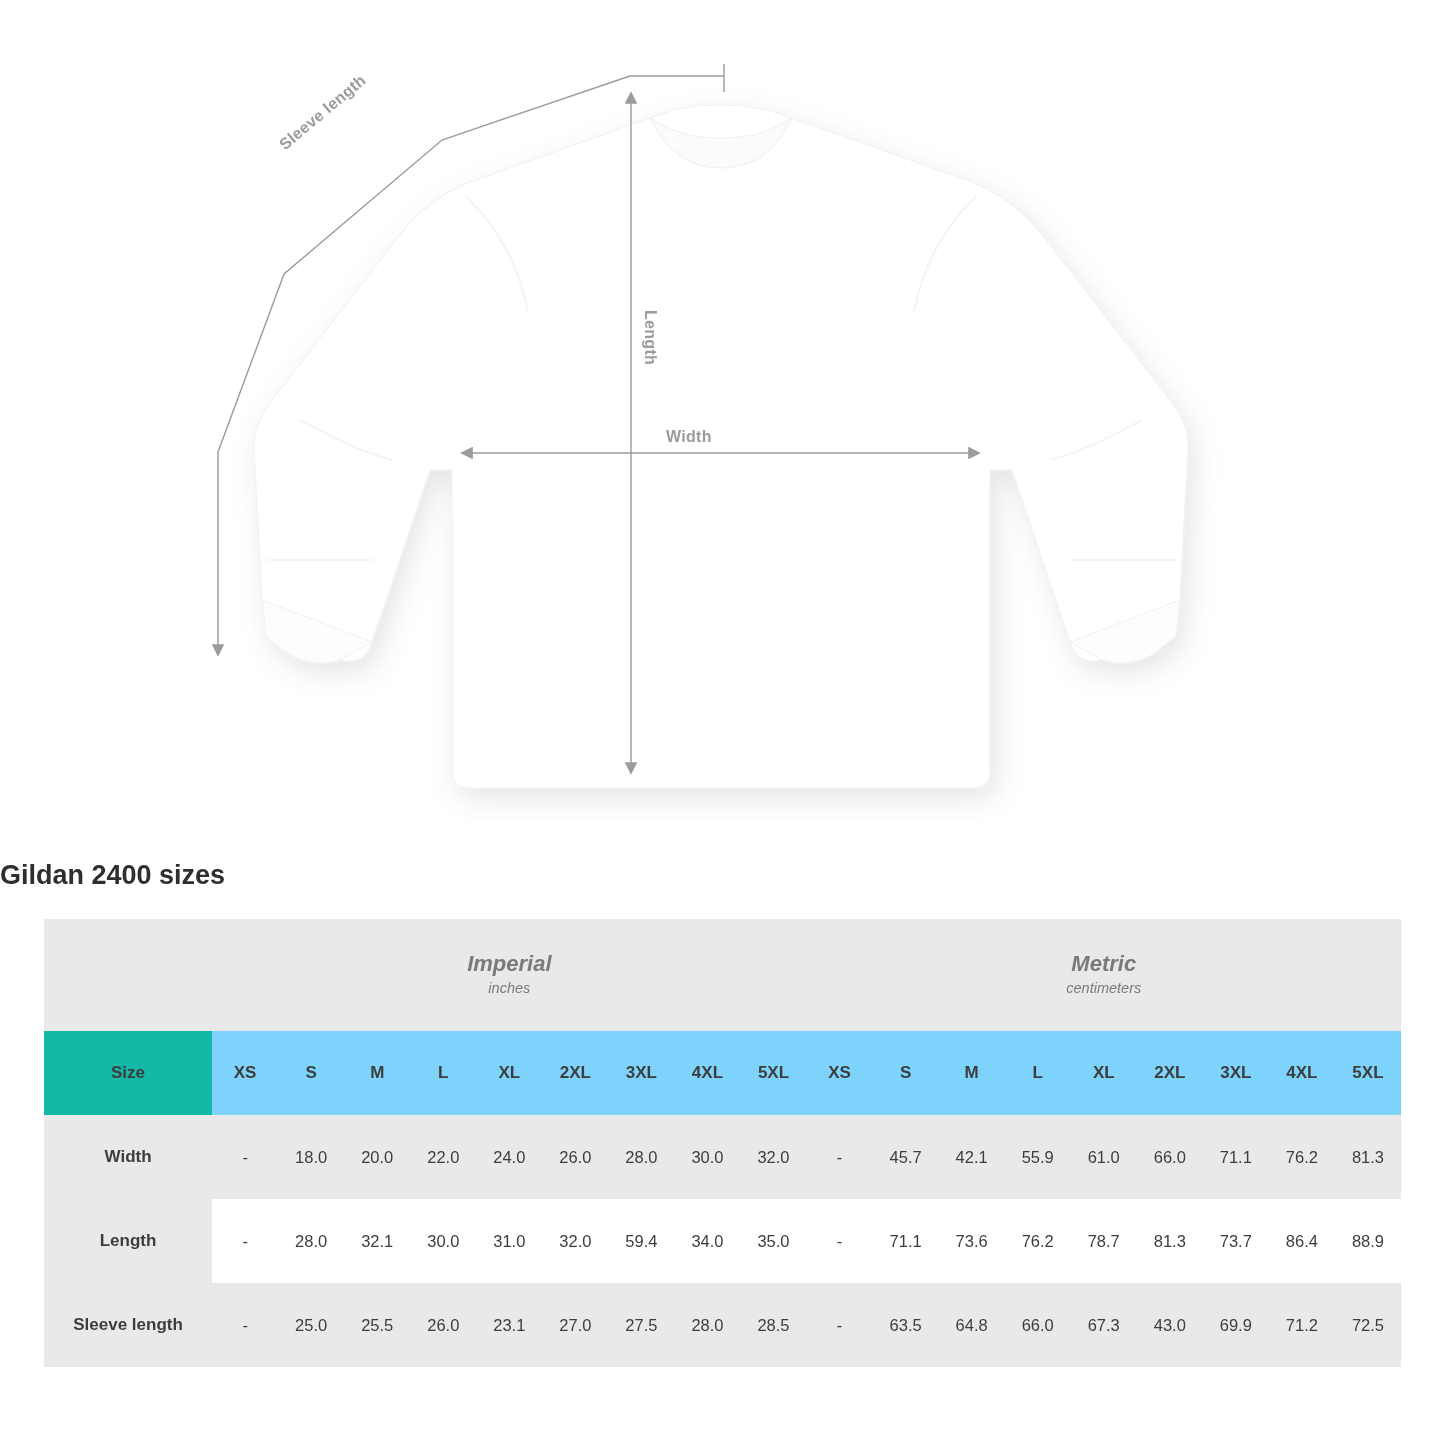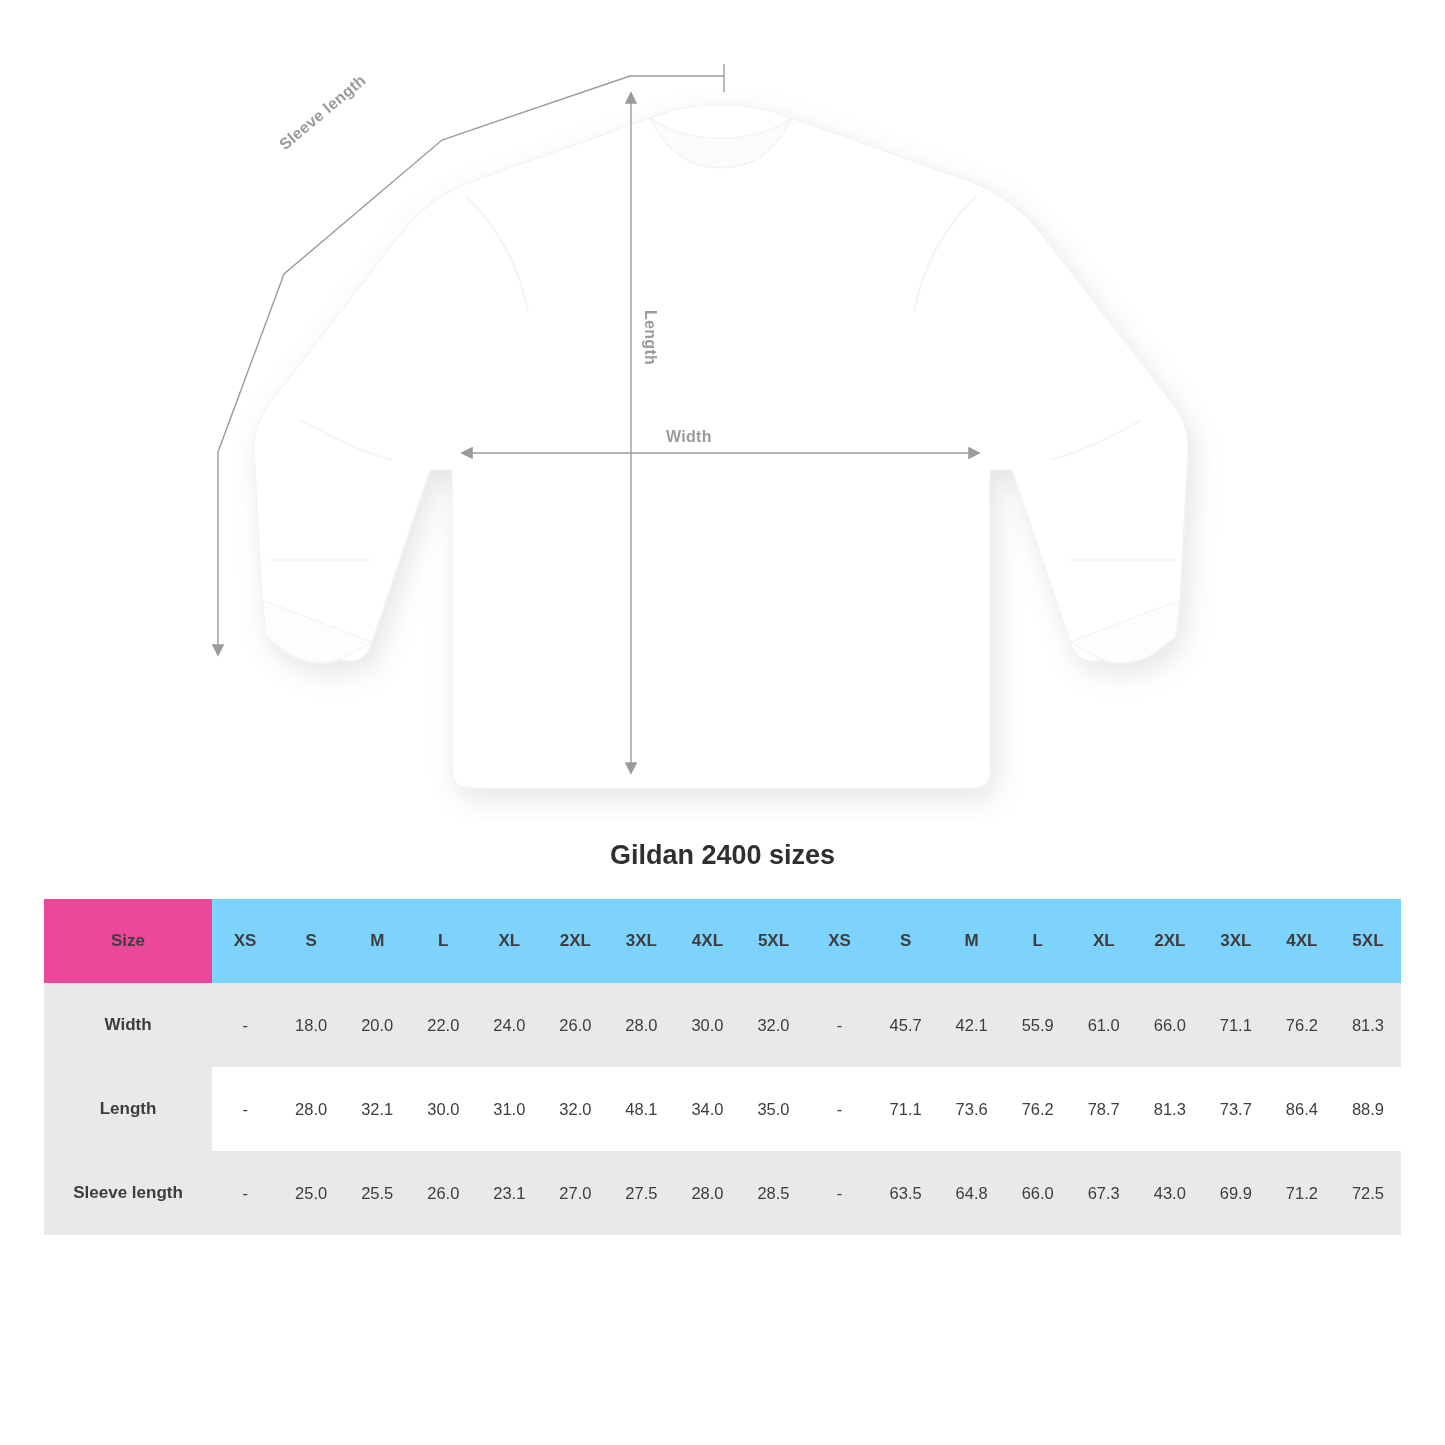--- a/index.html
+++ b/index.html
@@ -51,22 +51,22 @@
     writing-mode: vertical-rl;
     text-orientation: mixed;
   }
   .label-width {
     left: 666px;
     top: 428px;
   }
 
   
   .title-block {
-    text-align: center;
-    margin-top: 20px;
+    text-align: left;
+    margin-top: 40px;
   }
   .chart-title {
     font-size: 27px;
     font-weight: bold;
     color: #2f2f2f;
     margin: 0;
   }
   .chart-note {
     font-size: 15.5px;
     font-style: italic;
@@ -109,21 +109,21 @@
   .hdr-row td {
     height: 84px;
     background: #7dd3fc;
     text-align: center;
     vertical-align: middle;
     font-weight: bold;
     font-size: 17px;
     color: #3d3d3d;
   }
   .hdr-row td.rowlabel {
-    background: #ec4899;
+    background: #14b8a6;
   }
   .data-row td {
     height: 84px;
     text-align: center;
     vertical-align: middle;
     font-size: 16.5px;
     color: #3d3d3d;
   }
   .data-row.shade td { background: #e9e9e9; }
   .data-row.plain td { background: #ffffff; }
@@ -238,20 +238,31 @@
           <col class="col-cell">
           <col class="col-cell">
           <col class="col-cell">
           <col class="col-cell">
         <col class="col-cell">
           <col class="col-cell">
           <col class="col-cell">
           <col class="col-cell">
       </colgroup>
       <tbody>
+        <tr class="unit-head">
+          <td></td>
+          <td colspan="9">
+            <div class="unit-name">Imperial</div>
+            <div class="unit-sub">inches</div>
+          </td>
+          <td colspan="9">
+            <div class="unit-name">Metric</div>
+            <div class="unit-sub">centimeters</div>
+          </td>
+        </tr>
 
         <tr class="hdr-row">
           <td class="rowlabel">Size</td>
           <td>XS</td>
           <td>S</td>
           <td>M</td>
           <td>L</td>
           <td>XL</td>
           <td>2XL</td>
           <td>3XL</td>
@@ -291,21 +302,21 @@
         </tr>
 
         <tr class="data-row plain">
           <td class="rowlabel">Length</td>
           <td>-</td>
           <td>28.0</td>
           <td>32.1</td>
           <td>30.0</td>
           <td>31.0</td>
           <td>32.0</td>
-          <td>48.1</td>
+          <td>59.4</td>
           <td>34.0</td>
           <td>35.0</td>
           <td>-</td>
           <td>71.1</td>
           <td>73.6</td>
           <td>76.2</td>
           <td>78.7</td>
           <td>81.3</td>
           <td>73.7</td>
           <td>86.4</td>

